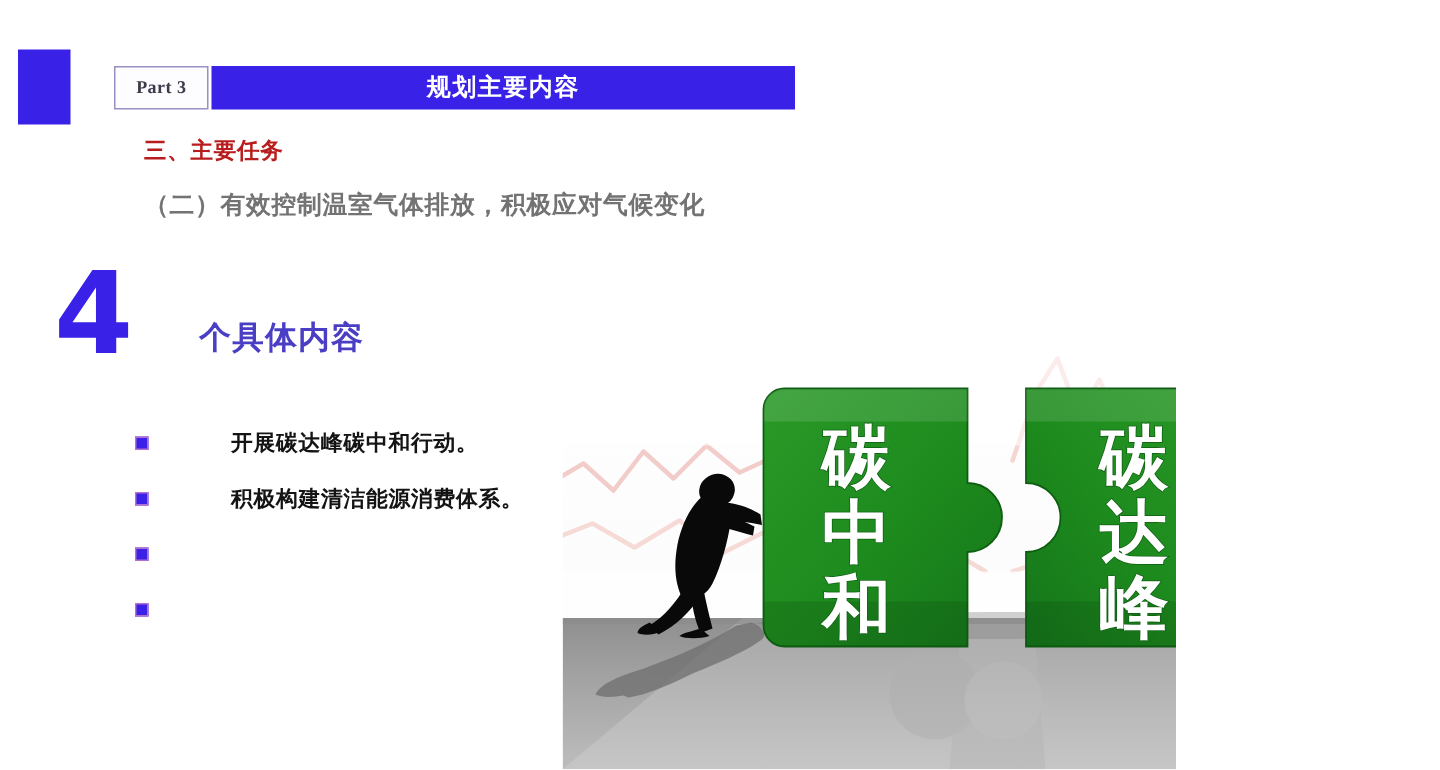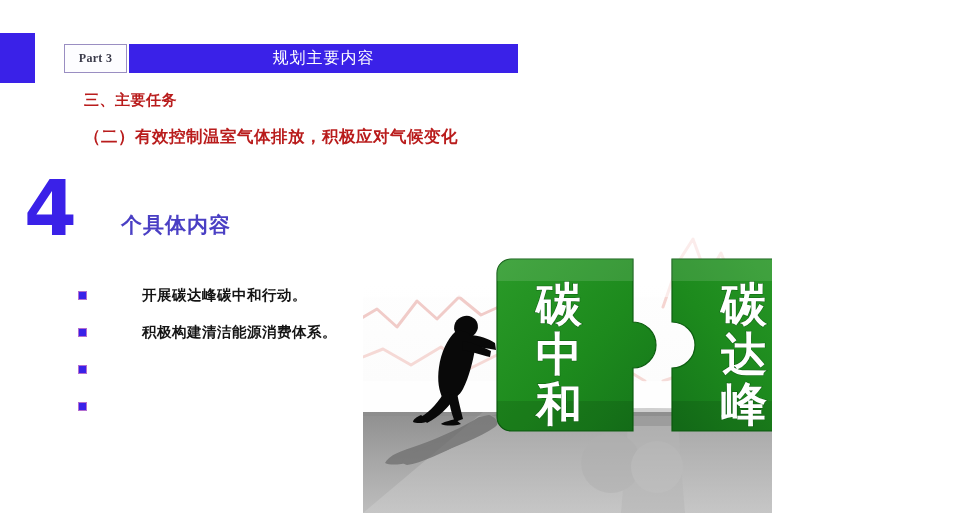--- a/index.html
+++ b/index.html
@@ -10,21 +10,21 @@
   body {
     width: 960px;
     height: 513px;
     overflow: hidden;
     font-family: "Liberation Serif", "DejaVu Serif", serif;
     position: relative;
   }
 
   .slide {
     position: absolute;
-    left: 0; top: 0;
+    left: 12px; top: 0;
     width: 772px;
     height: 513px;
     background: #ffffff;
     overflow: hidden;
   }
 
   
   .accent-block {
     position: absolute;
     left: 0;
@@ -58,21 +58,21 @@
     width: 389px;
     height: 29px;
     background: #3a21e8;
     display: flex;
     align-items: center;
     justify-content: center;
   }
   .title-bar-text {
     color: #ffffff;
     font-family: "DejaVu Sans", "Liberation Sans", sans-serif;
-    font-weight: normal;
+    font-weight: bold;
     font-size: 16px;
     letter-spacing: 1px;
   }
 
   
   .sub-heading {
     position: absolute;
     left: 84px;
     top: 91px;
     font-family: Liberation Sans, sans-serif;
@@ -81,21 +81,21 @@
     color: #b91c1c;
     letter-spacing: 0.5px;
   }
   .section-line {
     position: absolute;
     left: 84px;
     top: 126px;
     font-family: "DejaVu Serif", "Liberation Serif", serif;
     font-weight: bold;
     font-size: 16.5px;
-    color: #b91c1c;
+    color: #737373;
     letter-spacing: 0.5px;
     white-space: nowrap;
   }
 
   
   .count-wrap {
     position: absolute;
     left: 24px;
     top: 176px;
     display: flex;

